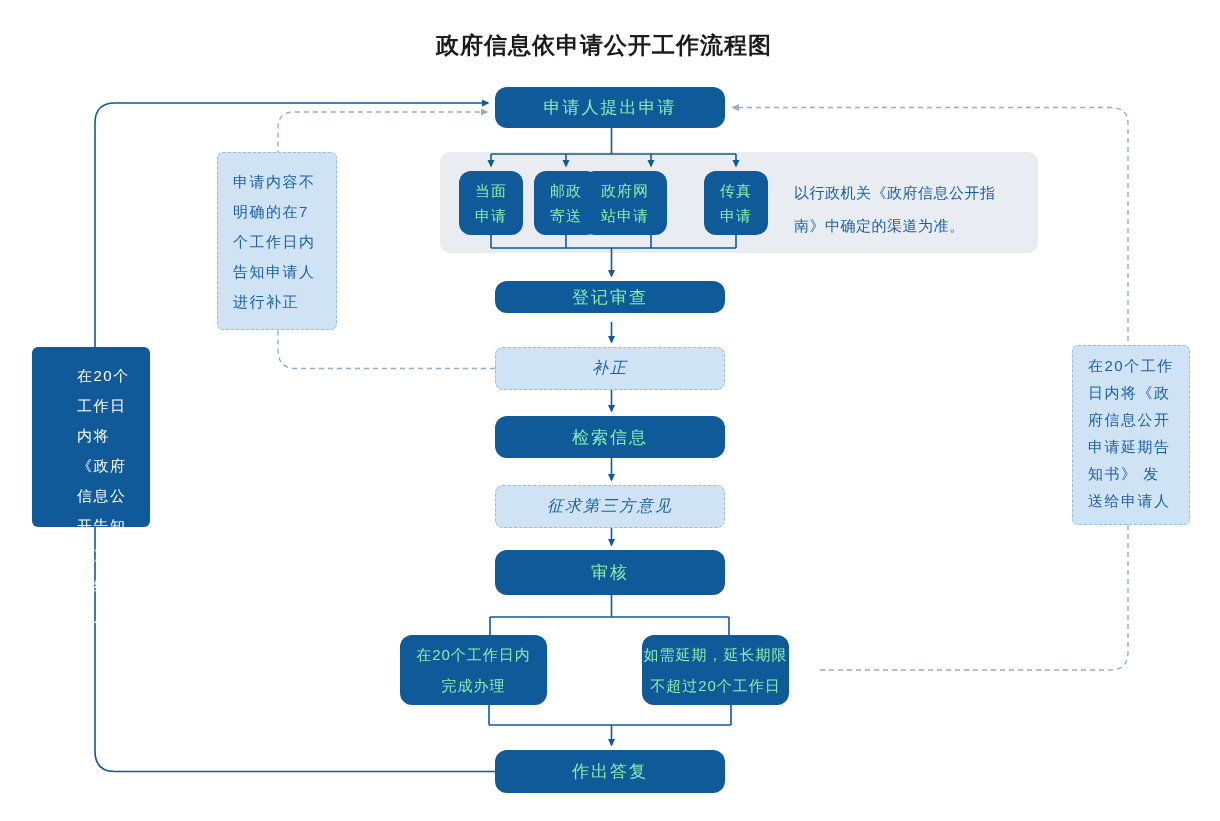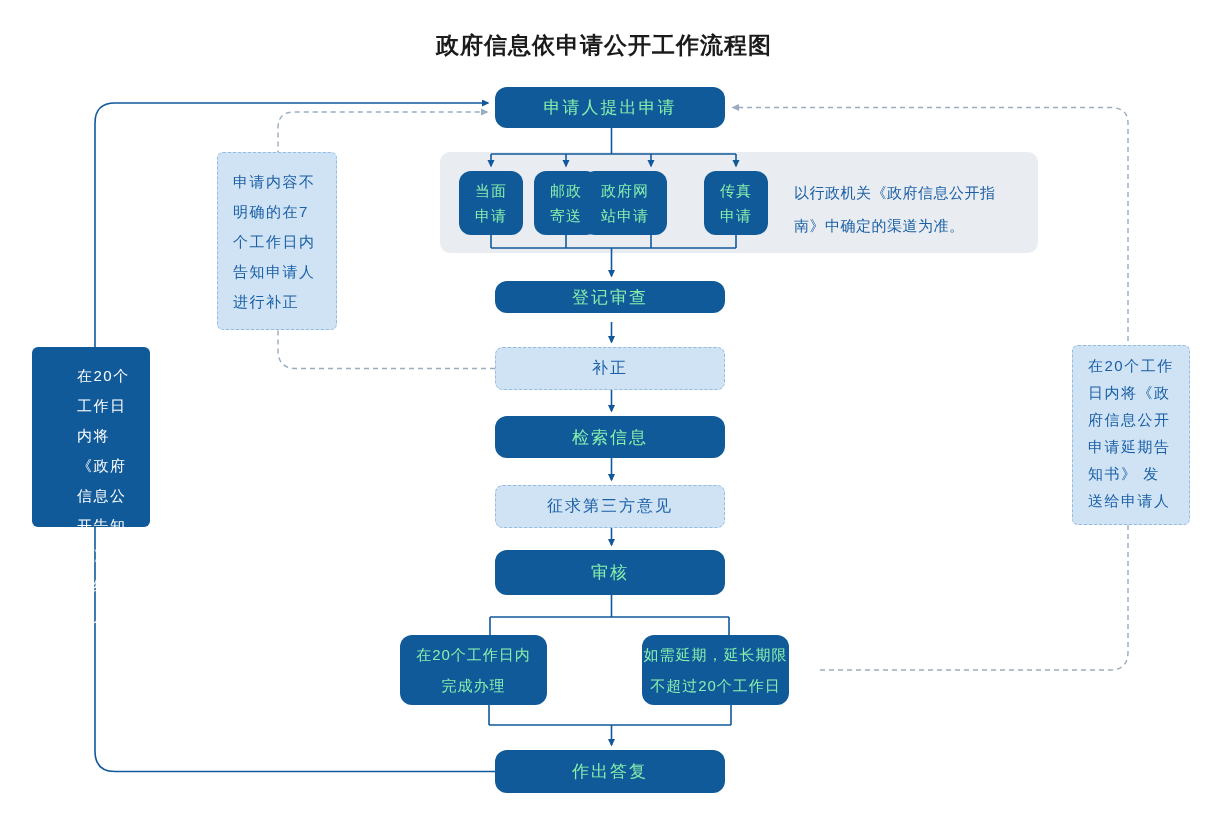--- a/index.html
+++ b/index.html
@@ -15,21 +15,21 @@
   html,body{margin:0;padding:0;background:#fff;}
   body{font-family:"Liberation Sans","DejaVu Sans",sans-serif;}
   #stage{position:relative;width:1220px;height:821px;background:#ffffff;overflow:hidden;}
   .title{
     position:absolute;left:0;right:12px;top:30px;text-align:center;
     font-size:23px;font-weight:bold;color:var(--title-color);letter-spacing:1px;
   }
   svg.connectors{position:absolute;left:0;top:0;z-index:1;}
   .node{position:absolute;z-index:2;box-sizing:border-box;display:flex;align-items:center;justify-content:center;text-align:center;}
   .dark{background:var(--dark-blue);color:#86efac;border-radius:12px;}
-  .light{background:var(--light-blue-fill);color:var(--note-text);border:1px dashed var(--light-blue-border);border-radius:8px;}
+  .light{background:var(--light-blue-fill);color:var(--note-text);border:1px dashed var(--light-blue-border);border-radius:8px;font-style:italic;}
   .panel{position:absolute;z-index:0;background:var(--panel-bg);border-radius:10px;}
   .stage-box{left:495px;width:230px;font-size:17px;letter-spacing:2px;}
   .channel{top:171px;height:64px;font-size:15px;line-height:25px;letter-spacing:1px;}
   .side-note{
     position:absolute;z-index:2;box-sizing:border-box;border-radius:6px;
     font-size:15px;line-height:30px;padding:14px 15px;text-align:left;letter-spacing:1.5px;
   }
   .side-note.dark-note{background:var(--dark-blue);color:#fff;padding-left:45px;}
   .side-note.light-note{background:var(--light-blue-fill);color:var(--note-text);border:1px dashed var(--light-blue-border);}
   .channel-note{

